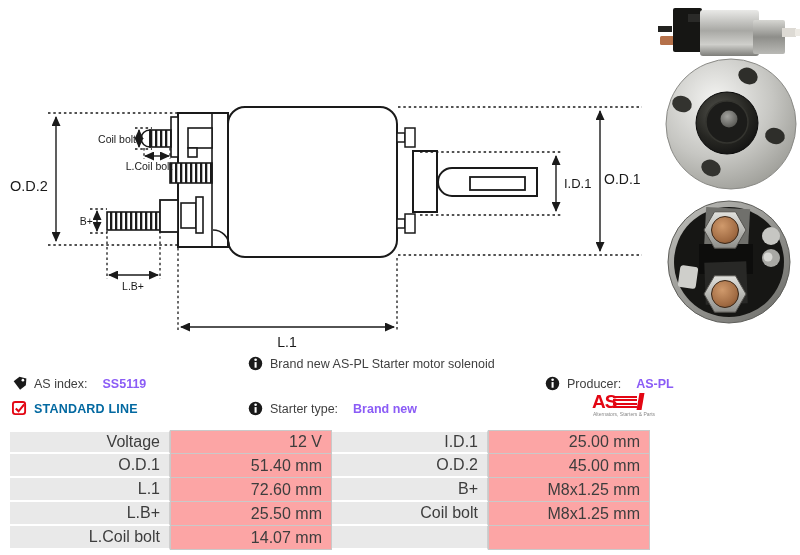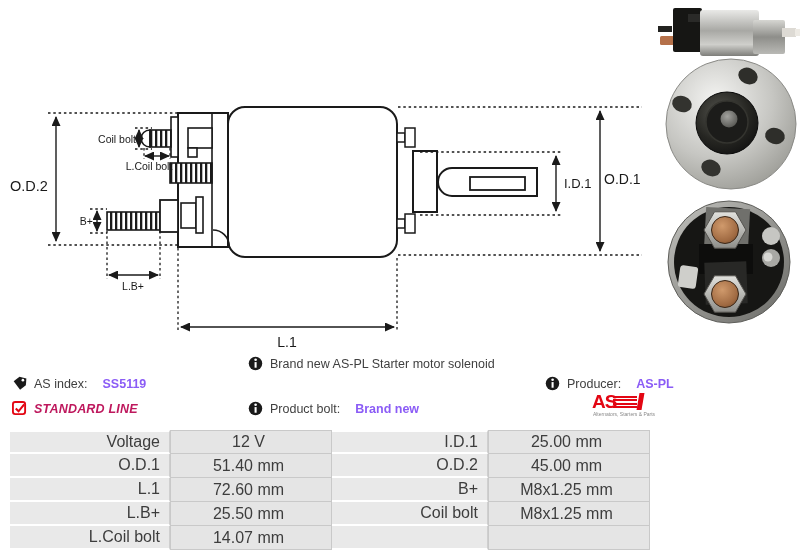--- a/index.html
+++ b/index.html
@@ -12,39 +12,39 @@
   .diagram-svg { position:absolute; left:0; top:0; }
   .diagram-svg text { fill:#1a1a1a; font-family:"Liberation Sans", sans-serif; }
 
   
   .photo { position:absolute; }
 
   
   .info-line { position:absolute; display:flex; align-items:center; gap:7px;
                font-size:12.5px; color:#3f3f3f; white-space:nowrap; }
   .info-line b { color:#8b5cf6;margin-left:8px; }
-  .info-line.redline { color:#be185d; font-weight:bold; letter-spacing:.2px;font-style:italic; }
+  .info-line.redline { color:#0369a1; font-weight:bold; letter-spacing:.2px; }
   .mini-icon { width:15px; height:15px; flex:0 0 auto; }
 
   
   .aspl-logo { position:absolute; left:592px; top:391px; width:70px; }
   .logo-row { display:flex; align-items:flex-end; height:19px; }
   .logo-as { color:#e30613; font-weight:bold; font-size:19px;
              line-height:17px; letter-spacing:-1px; }
   .logo-stripes { width:24px; height:13px; margin-left:-3px; margin-bottom:1px;
     background:repeating-linear-gradient(to bottom,#e30613 0 1.8px,transparent 1.8px 3.4px); }
   .logo-block { width:5px; height:17px; background:#e30613; margin-left:1px; transform:skewX(-10deg); }
   .logo-tagline { font-size:5px; color:#8a8a8a; margin-top:1px; text-align:center; width:64px; }
 
   
   .specs { position:absolute; left:10px; top:430px; border-collapse:separate; border-spacing:0; }
   .specs td { height:24px; font-size:16px; text-align:right; padding:0 9px 0 4px;
               vertical-align:middle; color:#3d3d3d; }
   .specs td.lbl { background:#e9e9e9; border-bottom:2px solid #ffffff; border-right:1px solid #cfcfcf; }
-  .specs td.val { background:#e5e5e5; border:1px solid #c9c9c9; border-top:none;text-align:center; }
+  .specs td.val { background:#fca5a5; border:1px solid #c9c9c9; border-top:none; }
   .specs tr:first-child td.val { border-top:1px solid #c9c9c9; }
   .specs tr:first-child td.lbl { border-top:2px solid #ffffff; }
 </style>
 </head>
 <body>
 
 <div class="page">
 
   <svg class="diagram-svg" width="660" height="370" viewBox="0 0 660 370">
     <defs>
@@ -242,21 +242,21 @@
     </svg>
     <span>Brand new AS-PL Starter motor solenoid</span>
   </div>
 
   <div class="info-line" style="left:248px; top:401px;">
     <svg class="mini-icon" viewBox="0 0 16 16">
       <circle cx="8" cy="8" r="7.2" fill="#1a1a1a"></circle>
       <rect x="7" y="6.5" width="2.2" height="6" fill="#fff"></rect>
         <circle cx="8.1" cy="4" r="1.4" fill="#fff"></circle>
     </svg>
-    <span>Product bolt:</span>
+    <span>Starter type:</span>
     <b>Brand new</b>
   </div>
 
   <div class="info-line" style="left:545px; top:376px;">
     <svg class="mini-icon" viewBox="0 0 16 16">
       <circle cx="8" cy="8" r="7.2" fill="#1a1a1a"></circle>
       <rect x="7" y="6.5" width="2.2" height="6" fill="#fff"></rect>
         <circle cx="8.1" cy="4" r="1.4" fill="#fff"></circle>
     </svg>
     <span>Producer:</span>

